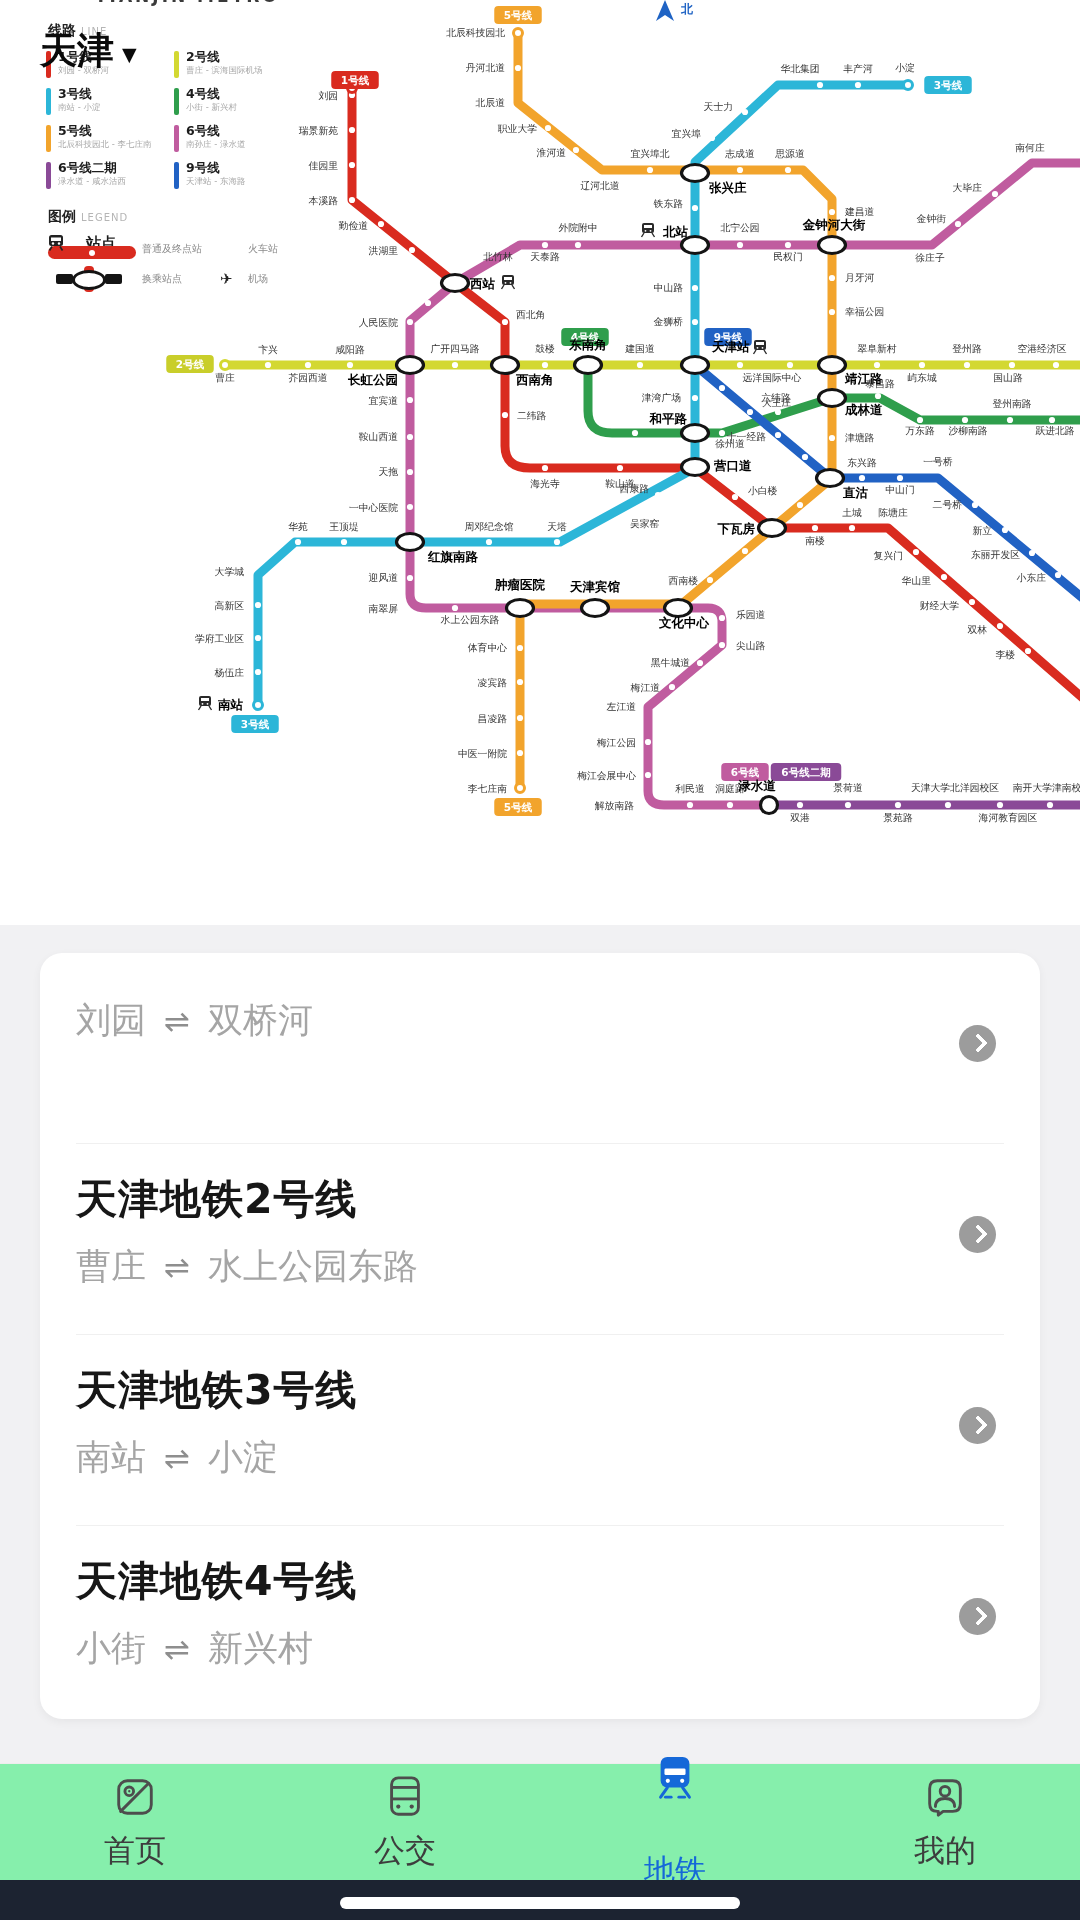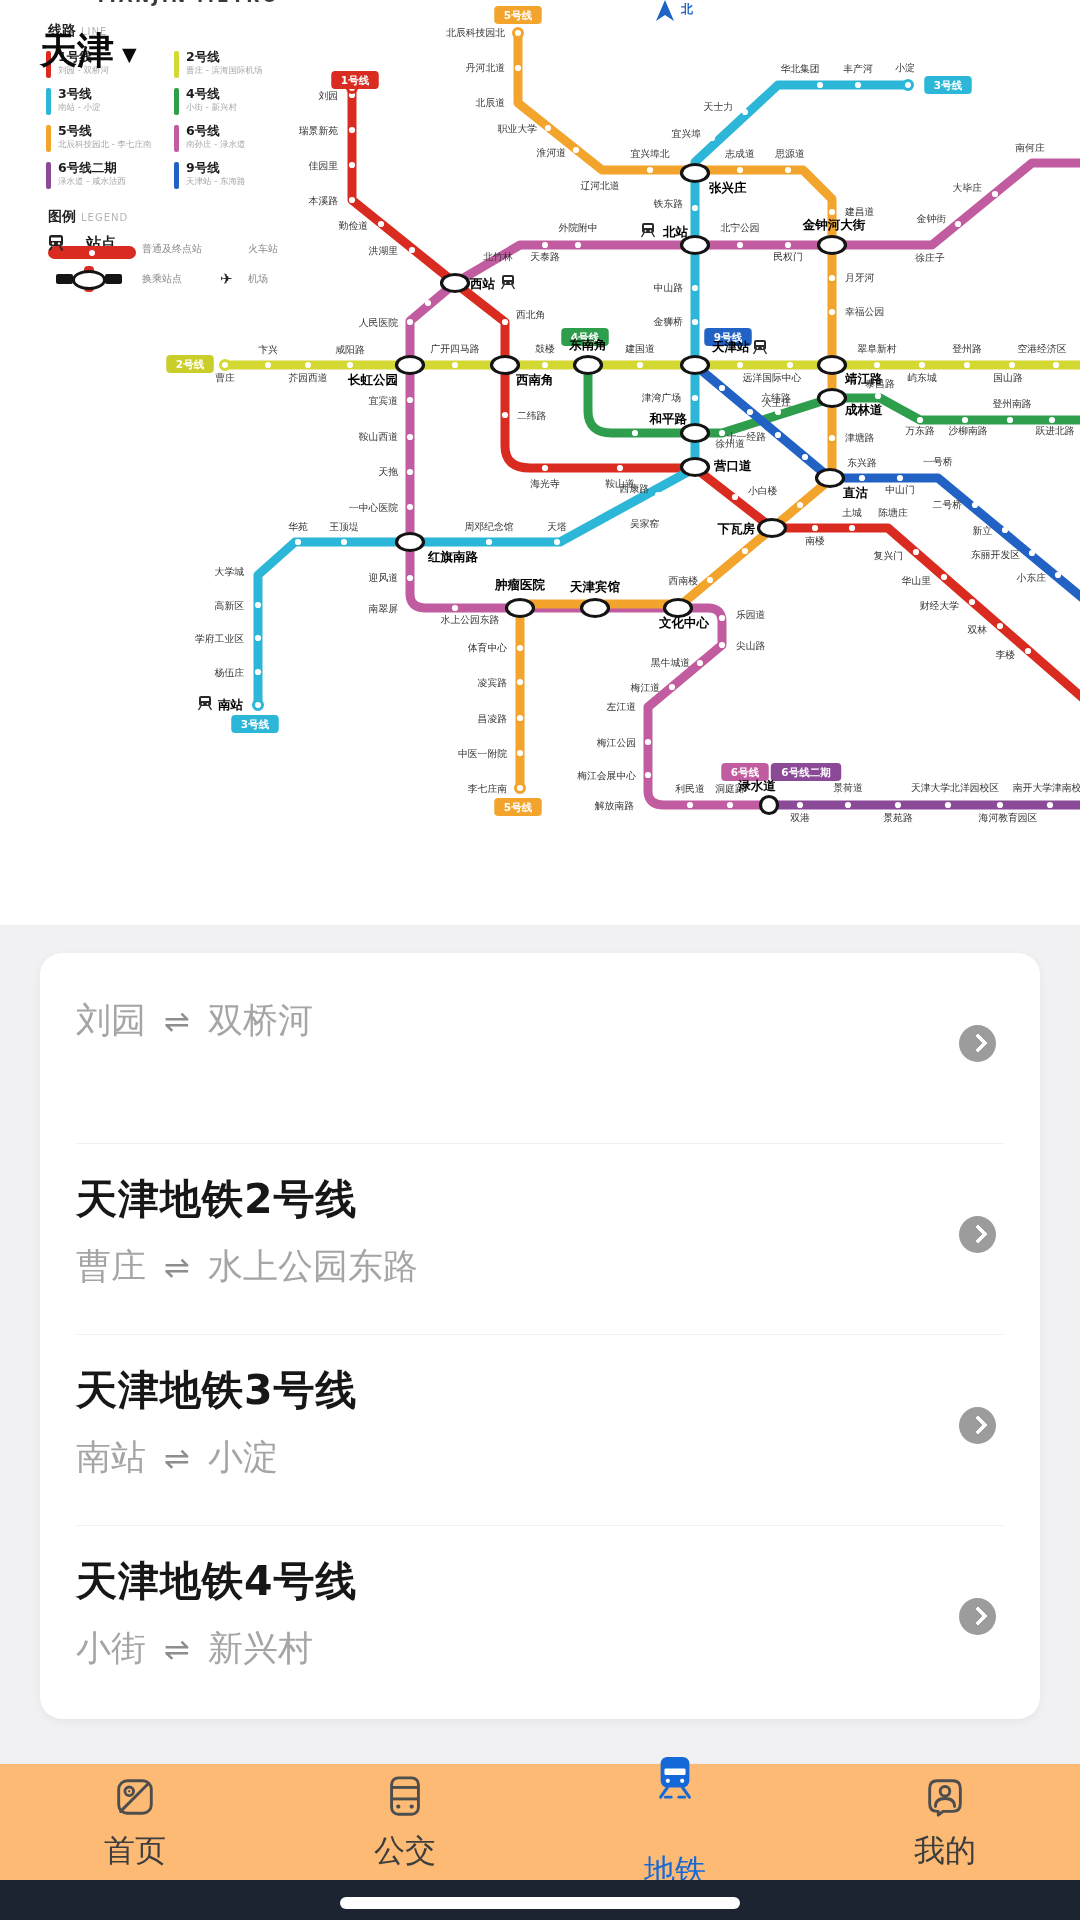--- a/index.html
+++ b/index.html
@@ -41,21 +41,21 @@
     box-shadow:0 3px 10px rgba(0,0,0,0.05);}
   .line-item{position:relative;height:191px;padding:28px 0 0 36px;box-sizing:border-box;}
   .line-item .t{font-size:41px;font-weight:bold;color:#171717;letter-spacing:1px;}
   .line-item .sub{margin-top:16px;display:flex;align-items:center;gap:18px;font-size:35px;color:#a5a5a5;}
   .line-item .exch{font-size:31px;color:#8e8e8e;}
   .line-item .divider{position:absolute;left:36px;right:36px;bottom:0;height:1px;background:#f0f0f0;}
   .chev-circle{position:absolute;right:44px;top:72px;width:37px;height:37px;border-radius:50%;background:#9c9c9c;}
   .chev-circle::after{content:"";position:absolute;left:12px;top:11px;width:10px;height:10px;
     border-right:4px solid #fff;border-top:4px solid #fff;transform:rotate(45deg);border-radius:1px;}
   
-  .tabbar{position:absolute;left:0;top:1763px;width:1080px;height:117px;background:#fdba74;border-top:1px solid #ededed;
+  .tabbar{position:absolute;left:0;top:1763px;width:1080px;height:117px;background:#86efac;border-top:1px solid #ededed;
     display:flex;}
   .tab{flex:1;display:flex;flex-direction:column;align-items:center;justify-content:center;gap:6px;color:#4d4d4d;}
   .tab .lbl{font-size:31px;color:#3d3d3d;}
   .tab.active .lbl{color:#1568d8;margin-top:40px;}
   .homebar{position:absolute;left:0;top:1880px;width:1080px;height:40px;background:#1c2331;}
   .homebar .pill{position:absolute;left:340px;top:17px;width:400px;height:12px;border-radius:6px;background:#fff;}
 </style>
 </head>
 <body>
 

